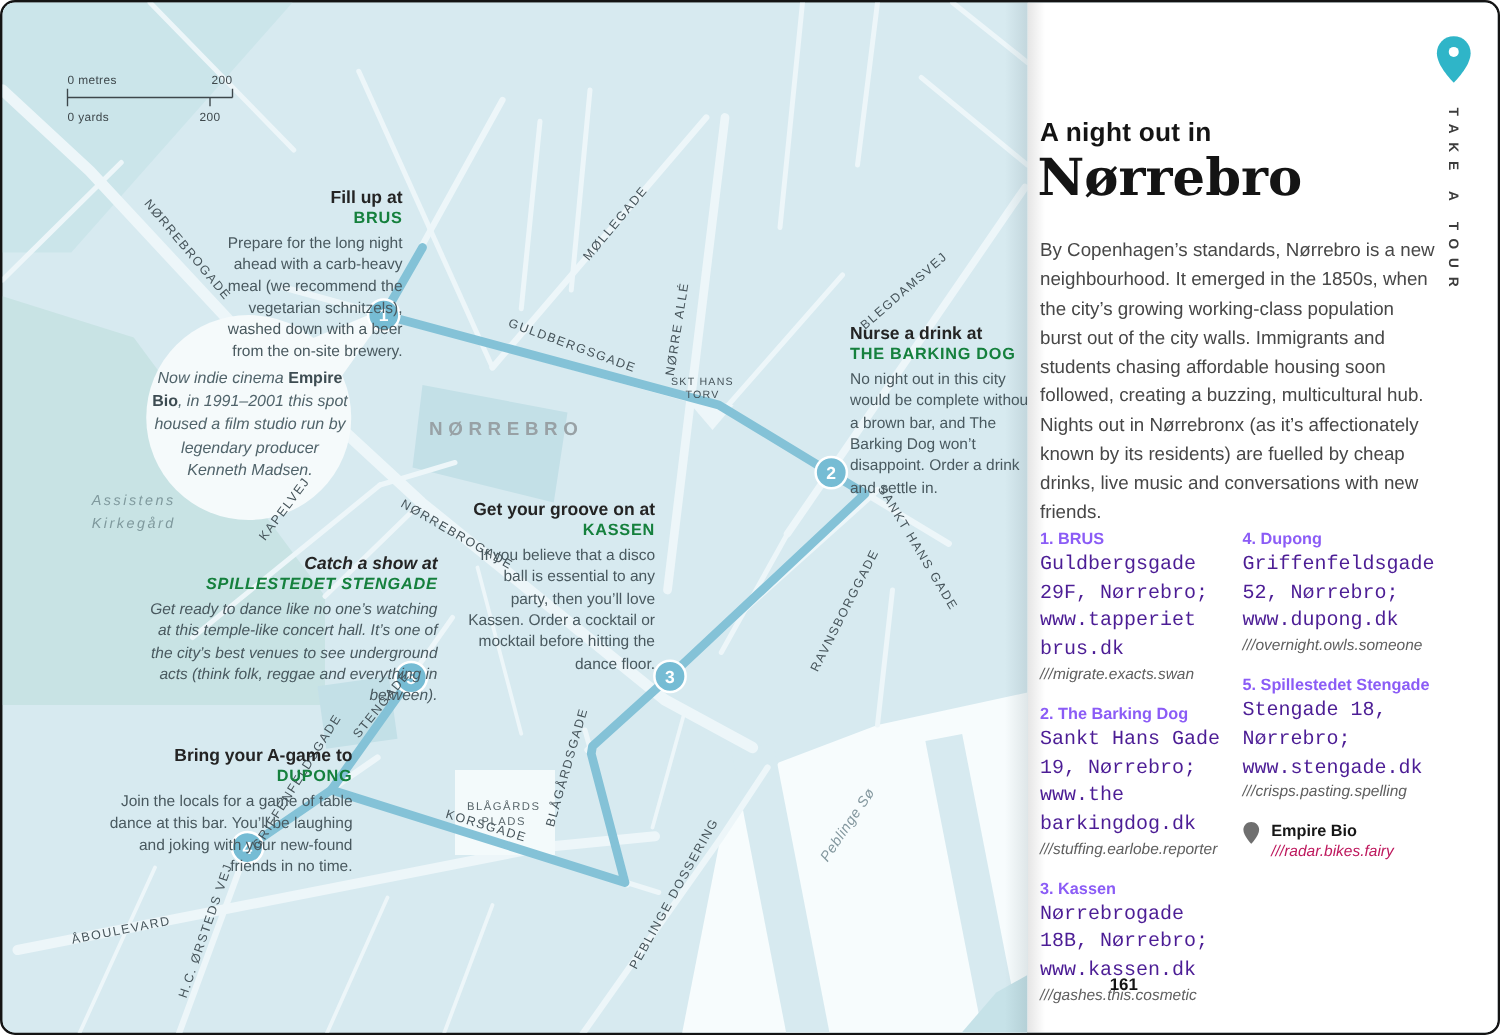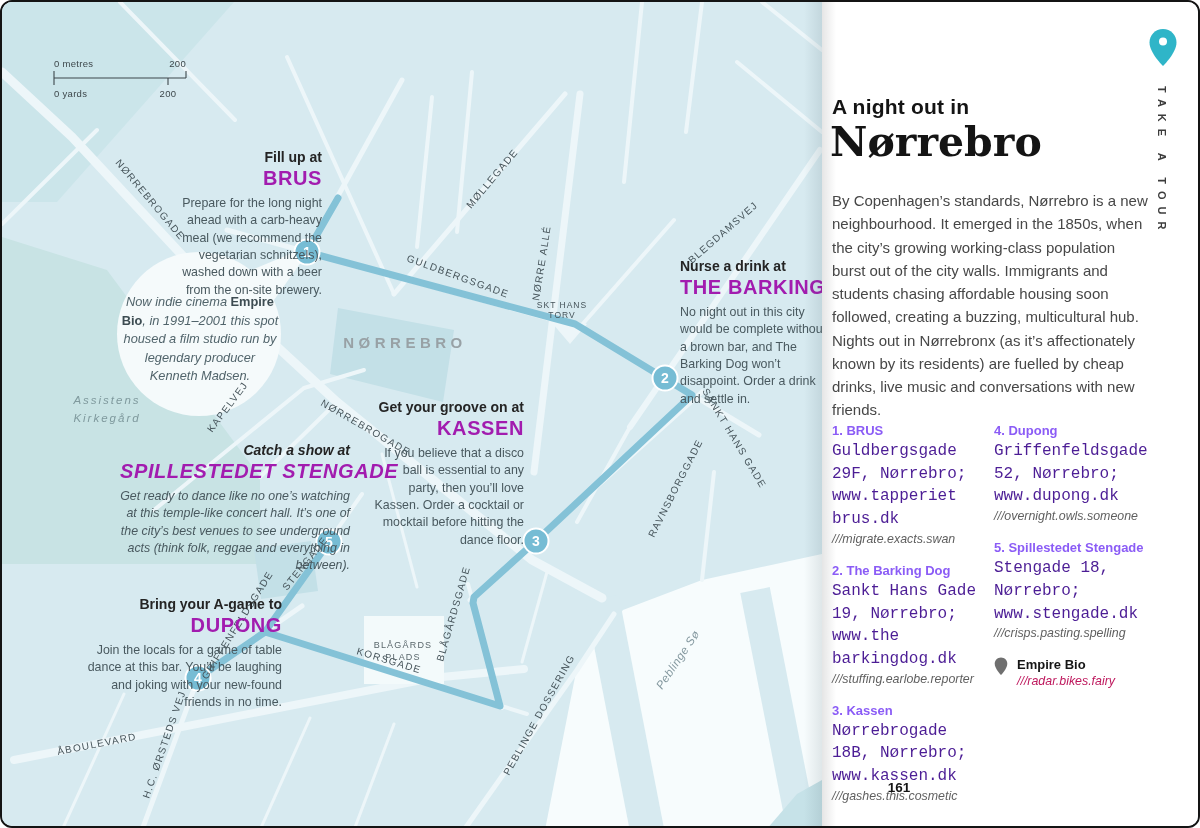--- a/index.html
+++ b/index.html
@@ -10,21 +10,21 @@
   .st-sm{font-size:8.5px;fill:#46545a;letter-spacing:1px;}
   .district{font-size:15px;font-weight:bold;fill:#98a1a5;letter-spacing:4.5px;}
   .area{font-size:11.5px;font-style:italic;fill:#7f999d;letter-spacing:2px;}
   .lake-label{font-size:11.5px;font-style:italic;fill:#84989f;letter-spacing:.5px;}
   .plaza{font-size:9px;fill:#59666b;letter-spacing:1.2px;}
   .scale-t{font-size:9.5px;fill:#3d474b;letter-spacing:.3px;}
   .marker{fill:#76bcd4;stroke:#ffffff;stroke-width:2;}
   .marker-num{font-size:14px;font-weight:bold;fill:#fff;text-anchor:middle;}
   .ann{position:absolute;color:#222;}
   .ann-intro{font-size:14px;font-weight:bold;color:#242424;line-height:1.2;}
-  .ann-name{font-size:20px;font-weight:bold;letter-spacing:.6px;color:#a21caf;white-space:nowrap;line-height:1.25;}
+  .ann-name{font-size:13px;font-weight:bold;letter-spacing:.6px;color:#15803d;white-space:nowrap;line-height:1.25;}
   .ann-body{font-size:12.4px;color:#49595f;line-height:1.4;margin-top:4px;}
   .a1{left:158px;top:121px;width:162px;text-align:right;margin-top:26px;}
   .a2{left:678px;top:256px;width:152px;text-align:left;}
   .a3{left:372px;top:397px;width:150px;text-align:right;}
   .a4{left:118px;top:440px;width:230px;text-align:right;font-style:italic;}
   .a5{left:82px;top:594px;width:198px;text-align:right;}
   .callout{position:absolute;left:119px;top:291px;width:158px;text-align:center;font-style:italic;font-size:12.8px;color:#51646b;line-height:1.45;}
   .callout b{font-style:normal;color:#3d4c52;}
   .fold-left{position:absolute;left:802px;top:0;width:18px;height:828px;background:linear-gradient(to right,rgba(50,75,85,0),rgba(50,75,85,.12));pointer-events:none;}
   .page-right{position:absolute;left:820px;top:0;width:380px;height:828px;background:#ffffff;}

